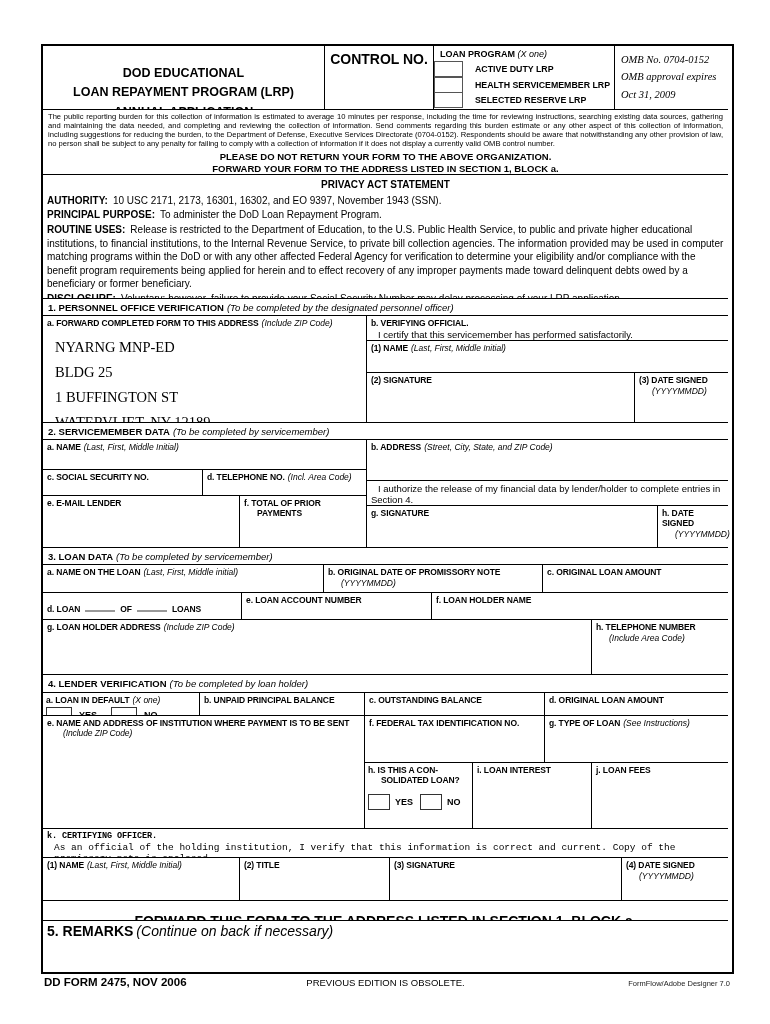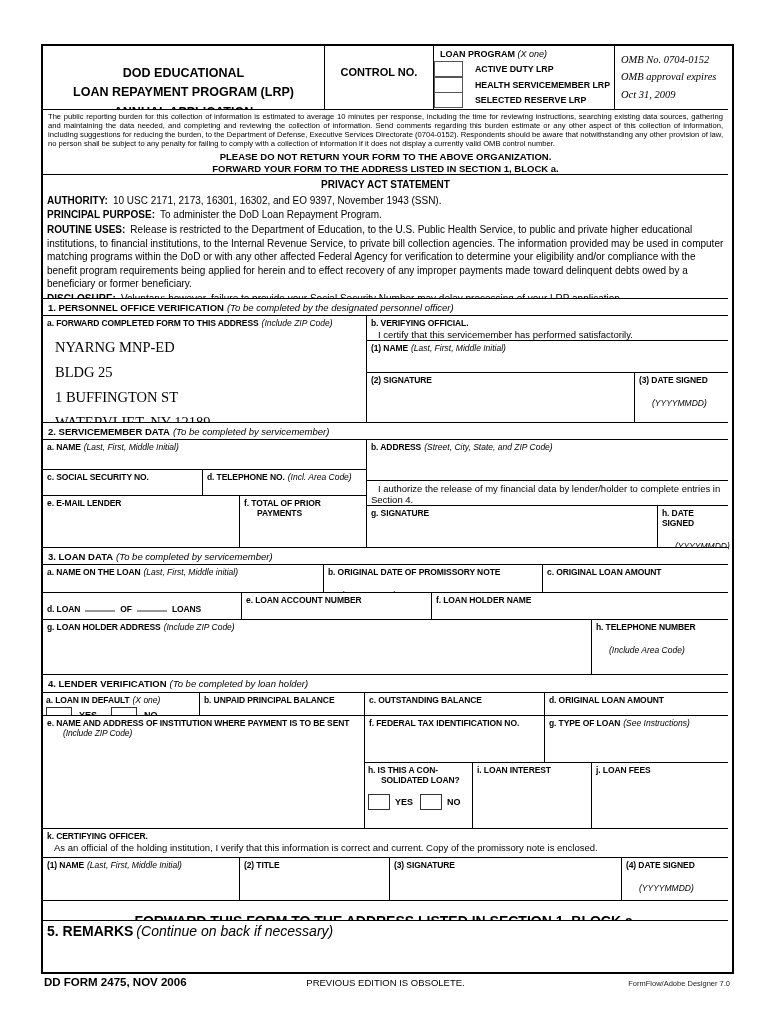--- a/index.html
+++ b/index.html
@@ -3,26 +3,26 @@
 <meta charset="utf-8">
 <style>
   html,body{margin:0;padding:0;background:#fff;}
   body{width:770px;height:1024px;position:relative;font-family:"Liberation Sans",sans-serif;color:#000;-webkit-font-smoothing:antialiased;}
   #form{position:absolute;left:41px;top:44px;width:689px;height:926px;border:2px solid #000;background:#fff;}
   .cell{position:absolute;box-sizing:border-box;padding:2px 4px;font-size:8.5px;line-height:1.18;background:#fff;}
   .bl{border-left:1px solid #000;}
   .bt{border-top:1px solid #000;}
   .lb{font-weight:bold;letter-spacing:-0.1px;}
   .hint{font-style:italic;font-weight:normal;margin-left:3px;}
-  .hint-block{display:block;font-style:italic;padding-left:13px;margin-top:13px;}
+  .hint-block{display:block;font-style:italic;padding-left:13px;margin-top:1px;}
   .sechdr{font-size:9.5px;padding:3px 5px;}
   .indent{padding-left:7px;margin-top:1px;}
   
   .title{font-size:12.5px;font-weight:bold;text-align:center;line-height:1.55;padding-top:18px;}
-  .ctrl{font-weight:bold;font-size:11px;text-align:center;padding-top:20px;}
+  .ctrl{font-weight:bold;font-size:14px;text-align:center;padding-top:5px;}
   .omb{font-style:italic;font-size:10.5px;line-height:1.65;padding:5px 6px;font-family:"Liberation Serif",serif;}
   .lp-title{font-size:9px;font-weight:bold;padding:3px 0 2px 6px;}
   .lp-title i{font-weight:normal;}
   .lp-row{display:flex;align-items:center;height:15.5px;}
   .lp-box{width:27px;height:14px;border:1px solid #555;flex:none;background:#fff;}
   .lp-label{font-weight:bold;font-size:8.8px;margin-left:12px;}
   
   .burden{font-size:7.6px;line-height:1.2;text-align:justify;padding:2px 5px;}
   .notice{font-weight:bold;font-size:9.5px;text-align:center;line-height:1.2;margin-top:3px;}
   .pvt{font-weight:bold;font-size:10px;text-align:center;margin:2px 0 3px 0;}
@@ -219,21 +219,21 @@
       <span class="cb" style="width:20px;"></span>
       <span class="yn" style="margin:0 0 0 5px;">NO</span>
     </div>
   </div>
   <div class="cell bt bl" style="left:429px;top:716px;width:119px;height:66px;">
     <span class="lb">i.   LOAN INTEREST</span>
   </div>
   <div class="cell bt bl" style="left:548px;top:716px;width:137px;height:66px;">
     <span class="lb">j.   LOAN FEES</span>
   </div>
-  <div class="cell bt" style="left:0;top:782px;width:685px;height:29px;">
+  <div class="cell bt" style="left:0;top:782px;width:685px;height:29px;font-family:Liberation Mono, monospace;">
     <span class="lb">k.  CERTIFYING OFFICER.</span>
     <div class="indent" style="font-size:9.5px;">As an official of the holding institution, I verify that this information is correct and current.  Copy of the promissory note is enclosed.</div>
   </div>
   <div class="cell bt" style="left:0;top:811px;width:196px;height:43px;">
     <span class="lb">(1) NAME</span><i class="hint">(Last, First, Middle Initial)</i>
   </div>
   <div class="cell bt bl" style="left:196px;top:811px;width:150px;height:43px;">
     <span class="lb">(2) TITLE</span>
   </div>
   <div class="cell bt bl" style="left:346px;top:811px;width:232px;height:43px;">

